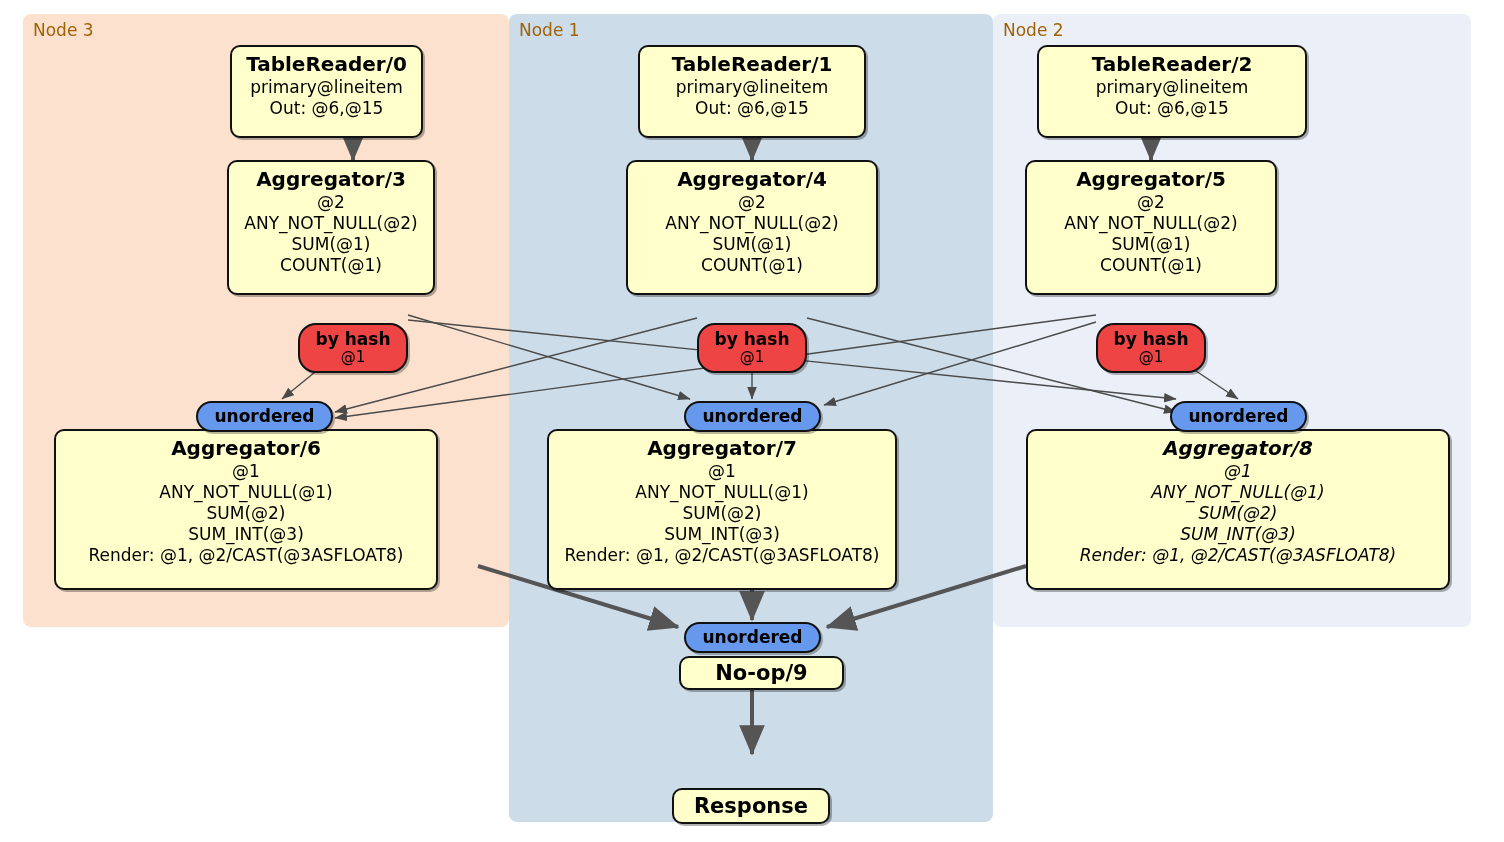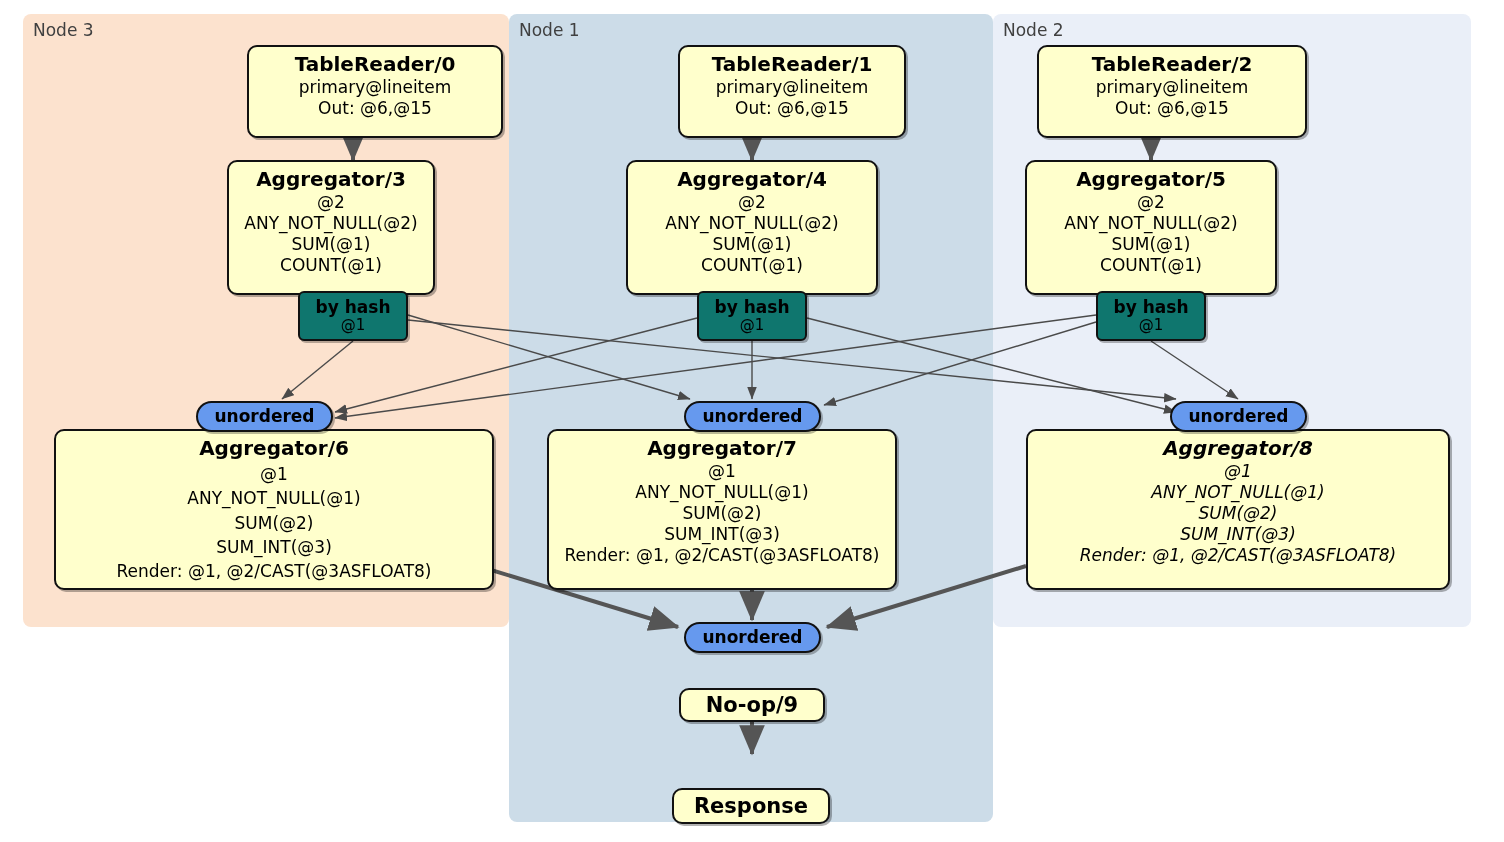--- a/index.html
+++ b/index.html
@@ -7,21 +7,21 @@
     width:1504px;height:842px;position:relative;overflow:hidden;
     font-family:"DejaVu Sans","Liberation Sans",sans-serif;
   }
   #canvas{position:absolute;left:0;top:0;width:1504px;height:842px;}
 
   
   .region{
     position:absolute;border-radius:8px;
   }
   .region-label{
-    position:absolute;font-size:17px;color:#404040;
+    position:absolute;font-size:17px;color:#a16207;
     font-family:"DejaVu Sans","Liberation Sans",sans-serif;
     white-space:nowrap;
   }
 
   
   #edges{position:absolute;left:0;top:0;width:1504px;height:842px;pointer-events:none;}
 
   
   .box{
     position:absolute;box-sizing:border-box;
@@ -41,21 +41,21 @@
   .box.compact .title{font-size:21px;line-height:26px;}
 
   
   .badge{
     position:absolute;box-sizing:border-box;
     border:2px solid #111111;border-radius:16px;
     display:flex;flex-direction:column;align-items:center;justify-content:center;
     box-shadow:2px 2px 0 rgba(0,0,0,0.28);
     color:#000000;text-align:center;white-space:nowrap;
   }
-  .badge.hash{background:#0f766e;border-radius:6px;}
+  .badge.hash{background:#ef4444;border-radius:18px;margin-top:32px;}
   .badge.hash .t{font-weight:bold;font-size:17px;line-height:19px;}
   .badge.hash .s{font-size:15px;line-height:17px;}
   .badge.unordered{background:#6699ee;border-radius:999px;text-align:center;}
   .badge.unordered .t{font-weight:bold;font-size:17px;line-height:19px;}
 </style>
 </head>
 <body>
 
 <div id="canvas">
 
@@ -93,26 +93,26 @@
         <line x1="752" y1="138" x2="752" y2="160" stroke="#555555" stroke-width="4" marker-end="url(#arrow-thick)"></line>
         <line x1="1151" y1="138" x2="1151" y2="160" stroke="#555555" stroke-width="4" marker-end="url(#arrow-thick)"></line>
         <line x1="478" y1="566" x2="678" y2="627" stroke="#555555" stroke-width="4" marker-end="url(#arrow-thick)"></line>
         <line x1="752" y1="590" x2="752" y2="620" stroke="#555555" stroke-width="4" marker-end="url(#arrow-thick)"></line>
         <line x1="1026" y1="566" x2="827" y2="627" stroke="#555555" stroke-width="4" marker-end="url(#arrow-thick)"></line>
         <line x1="752" y1="690" x2="752" y2="754" stroke="#555555" stroke-width="4" marker-end="url(#arrow-thick)"></line>
       </g>
   </svg>
 
   <div id="boxes-layer">
-      <div class="box" style="left: 247px; top: 45px; width: 256px; height: 93px; border-radius: 10px;">
+      <div class="box" style="left: 230px; top: 45px; width: 193px; height: 93px; border-radius: 10px;">
         <div class="title">TableReader/0</div>
         <div class="line">primary@lineitem</div>
         <div class="line">Out: @6,@15</div>
       </div>
-      <div class="box" style="left: 638px; top: 45px; width: 228px; height: 93px; margin-left: 40px;">
+      <div class="box" style="left: 638px; top: 45px; width: 228px; height: 93px;">
         <div class="title">TableReader/1</div>
         <div class="line">primary@lineitem</div>
         <div class="line">Out: @6,@15</div>
       </div>
       <div class="box" style="left: 1037px; top: 45px; width: 270px; height: 93px;">
         <div class="title">TableReader/2</div>
         <div class="line">primary@lineitem</div>
         <div class="line">Out: @6,@15</div>
       </div>
       <div class="box" style="left: 227px; top: 160px; width: 208px; height: 135px;">
@@ -129,21 +129,21 @@
         <div class="line">SUM(@1)</div>
         <div class="line">COUNT(@1)</div>
       </div>
       <div class="box" style="left: 1025px; top: 160px; width: 252px; height: 135px; align-items: center;">
         <div class="title">Aggregator/5</div>
         <div class="line">@2</div>
         <div class="line">ANY_NOT_NULL(@2)</div>
         <div class="line">SUM(@1)</div>
         <div class="line">COUNT(@1)</div>
       </div>
-      <div class="box" style="left: 54px; top: 429px; width: 440px; height: 161px; justify-content: space-between;">
+      <div class="box" style="left: 54px; top: 429px; width: 384px; height: 161px;">
         <div class="title">Aggregator/6</div>
         <div class="line">@1</div>
         <div class="line">ANY_NOT_NULL(@1)</div>
         <div class="line">SUM(@2)</div>
         <div class="line">SUM_INT(@3)</div>
         <div class="line">Render: @1, @2/CAST(@3ASFLOAT8)</div>
       </div>
       <div class="box" style="left: 539px; top: 429px; width: 350px; height: 161px; margin-left: 8px;">
         <div class="title">Aggregator/7</div>
         <div class="line">@1</div>
@@ -153,21 +153,21 @@
         <div class="line">Render: @1, @2/CAST(@3ASFLOAT8)</div>
       </div>
       <div class="box" style="left: 1026px; top: 429px; width: 424px; height: 161px; font-style: italic;">
         <div class="title">Aggregator/8</div>
         <div class="line">@1</div>
         <div class="line">ANY_NOT_NULL(@1)</div>
         <div class="line">SUM(@2)</div>
         <div class="line">SUM_INT(@3)</div>
         <div class="line">Render: @1, @2/CAST(@3ASFLOAT8)</div>
       </div>
-      <div class="box compact" style="left: 679px; top: 656px; width: 146px; height: 34px; margin-top: 32px;">
+      <div class="box compact" style="left: 679px; top: 656px; width: 165px; height: 34px;">
         <div class="title">No-op/9</div>
       </div>
       <div class="box compact" style="left: 672px; top: 788px; width: 158px; height: 36px;">
         <div class="title">Response</div>
       </div>
     </div>
 
   <div id="badges-layer">
       <div class="badge hash" style="left: 298px; top: 291px; width: 110px; height: 50px;">
         <div class="t">by hash</div>

